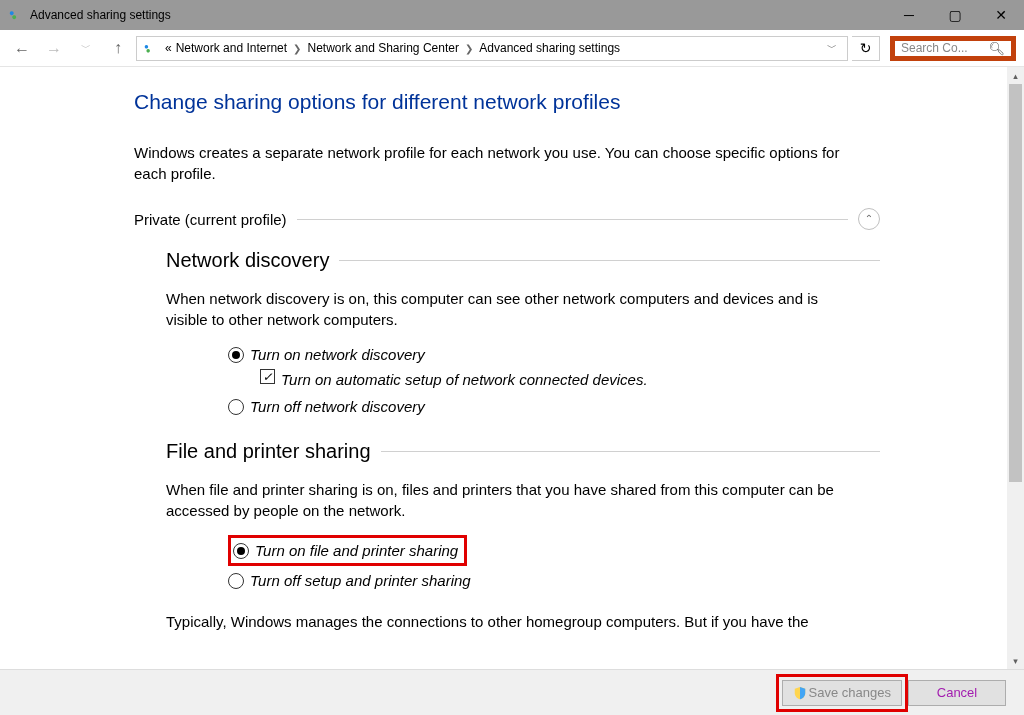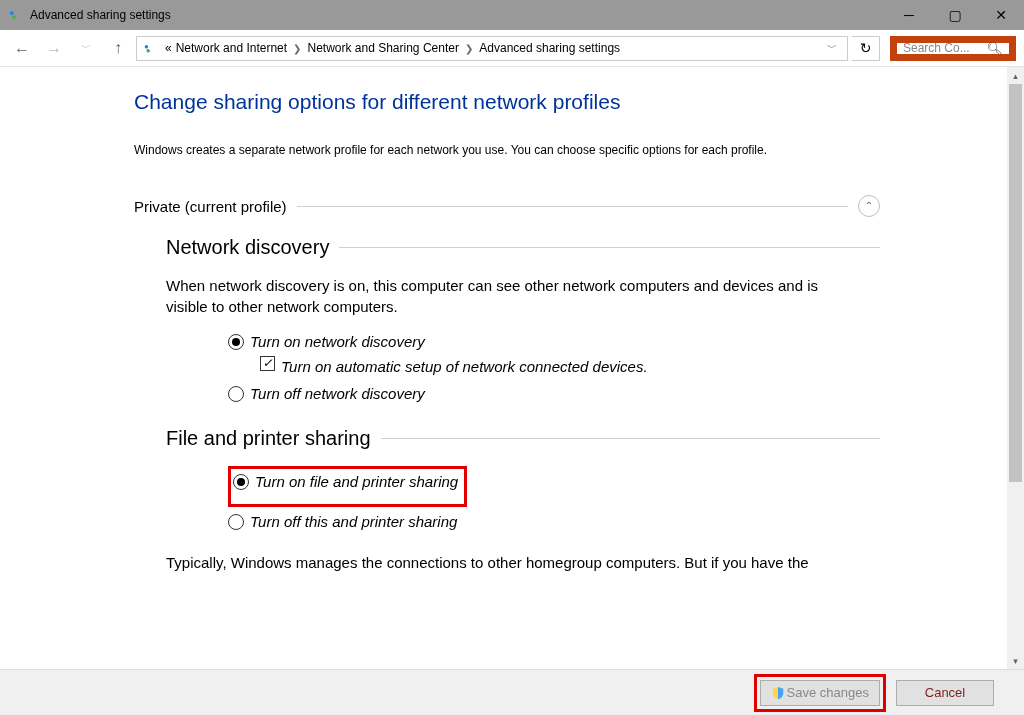--- a/index.html
+++ b/index.html
@@ -18,34 +18,34 @@
 .navbtn { width:28px; height:28px; display:flex; align-items:center; justify-content:center; color:#666; font-size:16px; }
 .navbtn.disabled { color:#bbb; }
 .addressbox { flex:1; height:25px; border:1px solid #ccc; background:#fff; display:flex; align-items:center; padding:0 6px; font-size:12px; color:#000; }
 .addressbox .ab-icon { width:16px; height:16px; margin-right:4px; display:inline-block; }
 .addressbox .ab-icon::before { content:"●"; color:#1e88e5; font-size:8px; position:relative; top:-2px; left:1px;}
 .addressbox .ab-icon::after { content:"●"; color:#4caf50; font-size:8px; position:relative; top:2px; left:-2px;}
 .addressbox .crumb { padding:0 2px; }
 .addressbox .sep { color:#666; padding:0 4px; font-size:10px; }
 .addressbox .dd { margin-left:auto; color:#666; font-size:10px; padding:0 4px;}
 .refreshbtn { width:28px; height:25px; border:1px solid #ccc; border-left:none; display:flex; align-items:center; justify-content:center; font-size:14px;}
-.searchbox { width:126px; height:25px; border:7px solid #c2410c; margin-left:6px; display:flex; align-items:center; padding:0 6px; font-size:12px; color:#888; }
+.searchbox { width:126px; height:25px; border:5px solid #c2410c; margin-left:6px; display:flex; align-items:center; padding:0 6px; font-size:12px; color:#888; }
 .searchbox .mag { margin-left:auto; color:#555; font-size:13px; }
 
 
 .content-wrap { position:absolute; top:67px; bottom:46px; left:0; right:0; overflow:hidden; background:#fff; }
 .content { padding: 20px 0 0 134px; width: 880px; font-size:15px; color:#000; line-height:1.4; }
 .scrollbar { position:absolute; top:0; right:0; bottom:0; width:17px; background:#f0f0f0; }
 .scrollbar .sarrow { height:17px; display:flex; align-items:center; justify-content:center; font-size:9px; color:#606060; background:#f0f0f0;}
 .scrollbar .track { position:absolute; top:17px; bottom:17px; left:0; right:0; }
 .scrollbar .thumb { position:absolute; top:0; left:2px; right:2px; height:70%; background:#c2c2c2; }
 .scrollbar .sarrow.bottom { position:absolute; bottom:0; left:0; right:0;}
 
 h1.pagetitle { color:#003399; font-size:21px; font-weight:400; margin-bottom:26px; }
-.intro { font-size:12px; margin-bottom:36px; max-width:740px; }
+.intro { font-size:15px; margin-bottom:24px; max-width:740px; }
 
 .section-head { display:flex; align-items:center; margin-bottom:16px; }
 .section-head .label { font-size:15px; white-space:nowrap; }
 .section-head .line { flex:1; height:1px; background:#d0d0d0; margin:0 10px; }
 .section-head .collapse { width:22px; height:22px; border:1px solid #c0c0c0; border-radius:50%; display:flex; align-items:center; justify-content:center; font-size:10px; color:#666; }
 
 .subsection { margin-left:32px; margin-bottom:20px; }
 .sub-head { display:flex; align-items:center; margin-bottom:14px; }
 .sub-head .label { font-size:20px; white-space:nowrap; }
 .sub-head .line { flex:1; height:1px; background:#d0d0d0; margin-left:10px; }
@@ -56,22 +56,22 @@
 .radiorow { display:flex; align-items:center; margin-bottom:4px; font-size:15px; }
 .radio { width:16px; height:16px; border:1px solid #333; border-radius:50%; margin-right:6px; display:flex; align-items:center; justify-content:center; flex-shrink:0; }
 .radio.checked::after { content:""; width:8px; height:8px; background:#000; border-radius:50%; }
 .checkrow { display:flex; margin:4px 0 6px 32px; font-size:15px; }
 .checkbox { width:15px; height:15px; border:1px solid #333; margin-right:6px; display:flex; align-items:center; justify-content:center; font-size:12px; color:#000; flex-shrink:0;}
 .checkbox.checked::after { content:"✓"; }
 
 .highlight { border:3px solid #e00000; padding:2px 6px 2px 2px; display:inline-flex; }
 
 
-.bottombar { position:absolute; bottom:0; left:0; right:0; height:46px; background:#f0f0f0; border-top:1px solid #ddd; display:flex; align-items:center; justify-content:flex-end; padding-right:30px; gap:10px; }
-.btn { height:26px; min-width:98px; border:1px solid #adadad; background:#e1e1e1; display:flex; align-items:center; justify-content:center; font-size:13px; color:#7f1d1d; padding:0 10px;}
+.bottombar { position:absolute; bottom:0; left:0; right:0; height:46px; background:#f0f0f0; border-top:1px solid #ddd; display:flex; align-items:center; justify-content:flex-end; padding-right:18px; gap:0; }
+.btn { height:26px; min-width:98px; border:1px solid #adadad; background:#e1e1e1; display:flex; align-items:center; justify-content:center; font-size:13px; color:#a21caf; padding:0 10px;}
 .btn.primary { color:#888; }
 .btn .shield { width:14px; height:14px; margin-right:2px; display:inline-block; }
 .btn .shield svg { width:14px; height:14px; display:block; }
 .highlight-btn { border:3px solid #e00000; padding:3px; }
 </style>
 </head>
 <body>
 
 <div class="titlebar">
   <span class="tb-icon"></span>
@@ -136,32 +136,33 @@
           <span>Turn off network discovery</span>
         </div>
       </div>
     </div>
 
     <div class="subsection">
       <div class="sub-head">
         <span class="label">File and printer sharing</span>
         <span class="line"></span>
       </div>
+      <p class="desc">When file and printer sharing is on, files and printers that you have shared from this computer can be accessed by people on the network.</p>
       <div class="options">
         <div style="margin-bottom:4px;">
           <span class="highlight">
-            <span class="radiorow" style="margin-bottom:10px;">
+            <span class="radiorow" style="margin-bottom:0;">
               <span class="radio checked"></span>
               <span>Turn on file and printer sharing</span>
             </span>
           </span>
         </div>
         <div class="radiorow">
           <span class="radio"></span>
-          <span>Turn off this and printer sharing</span>
+          <span>Turn off setup and printer sharing</span>
         </div>
       </div>
     </div>
 
     <div class="subsection">
       <p class="desc">Typically, Windows manages the connections to other homegroup computers. But if you have the</p>
     </div>
   </div>
 
   <div class="scrollbar">

